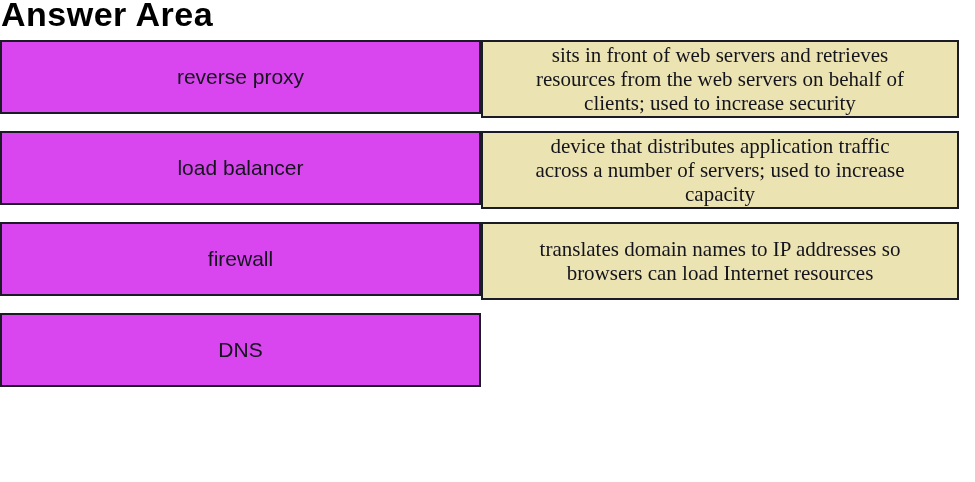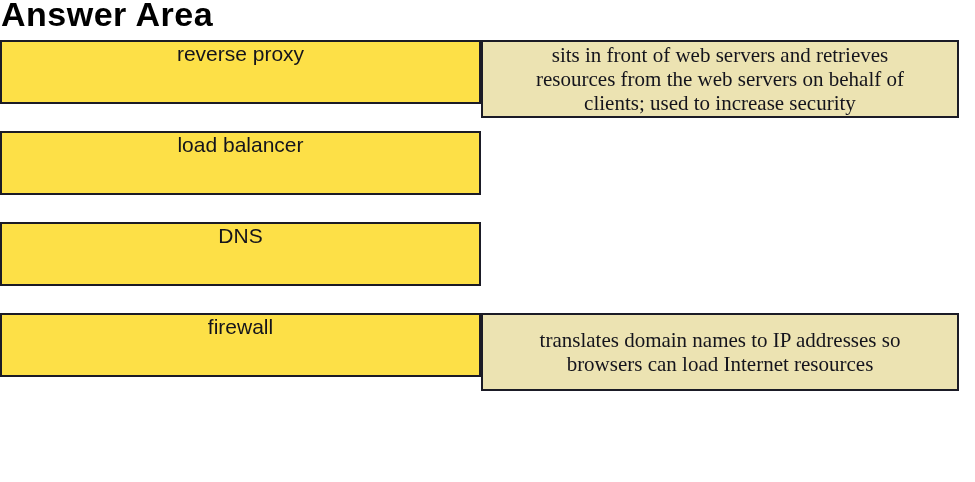--- a/index.html
+++ b/index.html
@@ -29,25 +29,25 @@
   }
   .row {
     display: flex;
     height: 78px;
     margin-bottom: 13px;
   }
   .row:last-child { margin-bottom: 0; }
   .term-box {
     box-sizing: border-box;
     width: 481px;
-    height: 64px;
-    background: #fde047;
+    height: 74px;
+    background: #d946ef;
     border: 2px solid #1b1b26;
     display: flex;
-    align-items: flex-start;
+    align-items: center;
     justify-content: center;
     cursor: move;
   }
   .term-label {
     font-size: 21px;
     color: #14141c;
   }
   .def-box {
     box-sizing: border-box;
     width: 478px;
@@ -90,33 +90,38 @@
 resources from the web servers on behalf of
 clients; used to increase security</span>
       </div>
     </div>
 
 
     <div class="row">
       <div class="term-box">
         <span class="term-label">load balancer</span>
       </div>
-    </div>
-
-    <div class="row">
-      <div class="term-box">
-        <span class="term-label">DNS</span>
+      <div class="def-box">
+        <span class="def-text">device that distributes application traffic
+across a number of servers; used to increase
+capacity</span>
       </div>
-      <div class="def-box empty"></div>
     </div>
 
     <div class="row">
       <div class="term-box">
         <span class="term-label">firewall</span>
       </div>
       <div class="def-box">
         <span class="def-text">translates domain names to IP addresses so
 browsers can load Internet resources</span>
       </div>
     </div>
 
+    <div class="row">
+      <div class="term-box">
+        <span class="term-label">DNS</span>
+      </div>
+      <div class="def-box empty"></div>
+    </div>
+
   </div>
 </div>
 
 </body></html>

